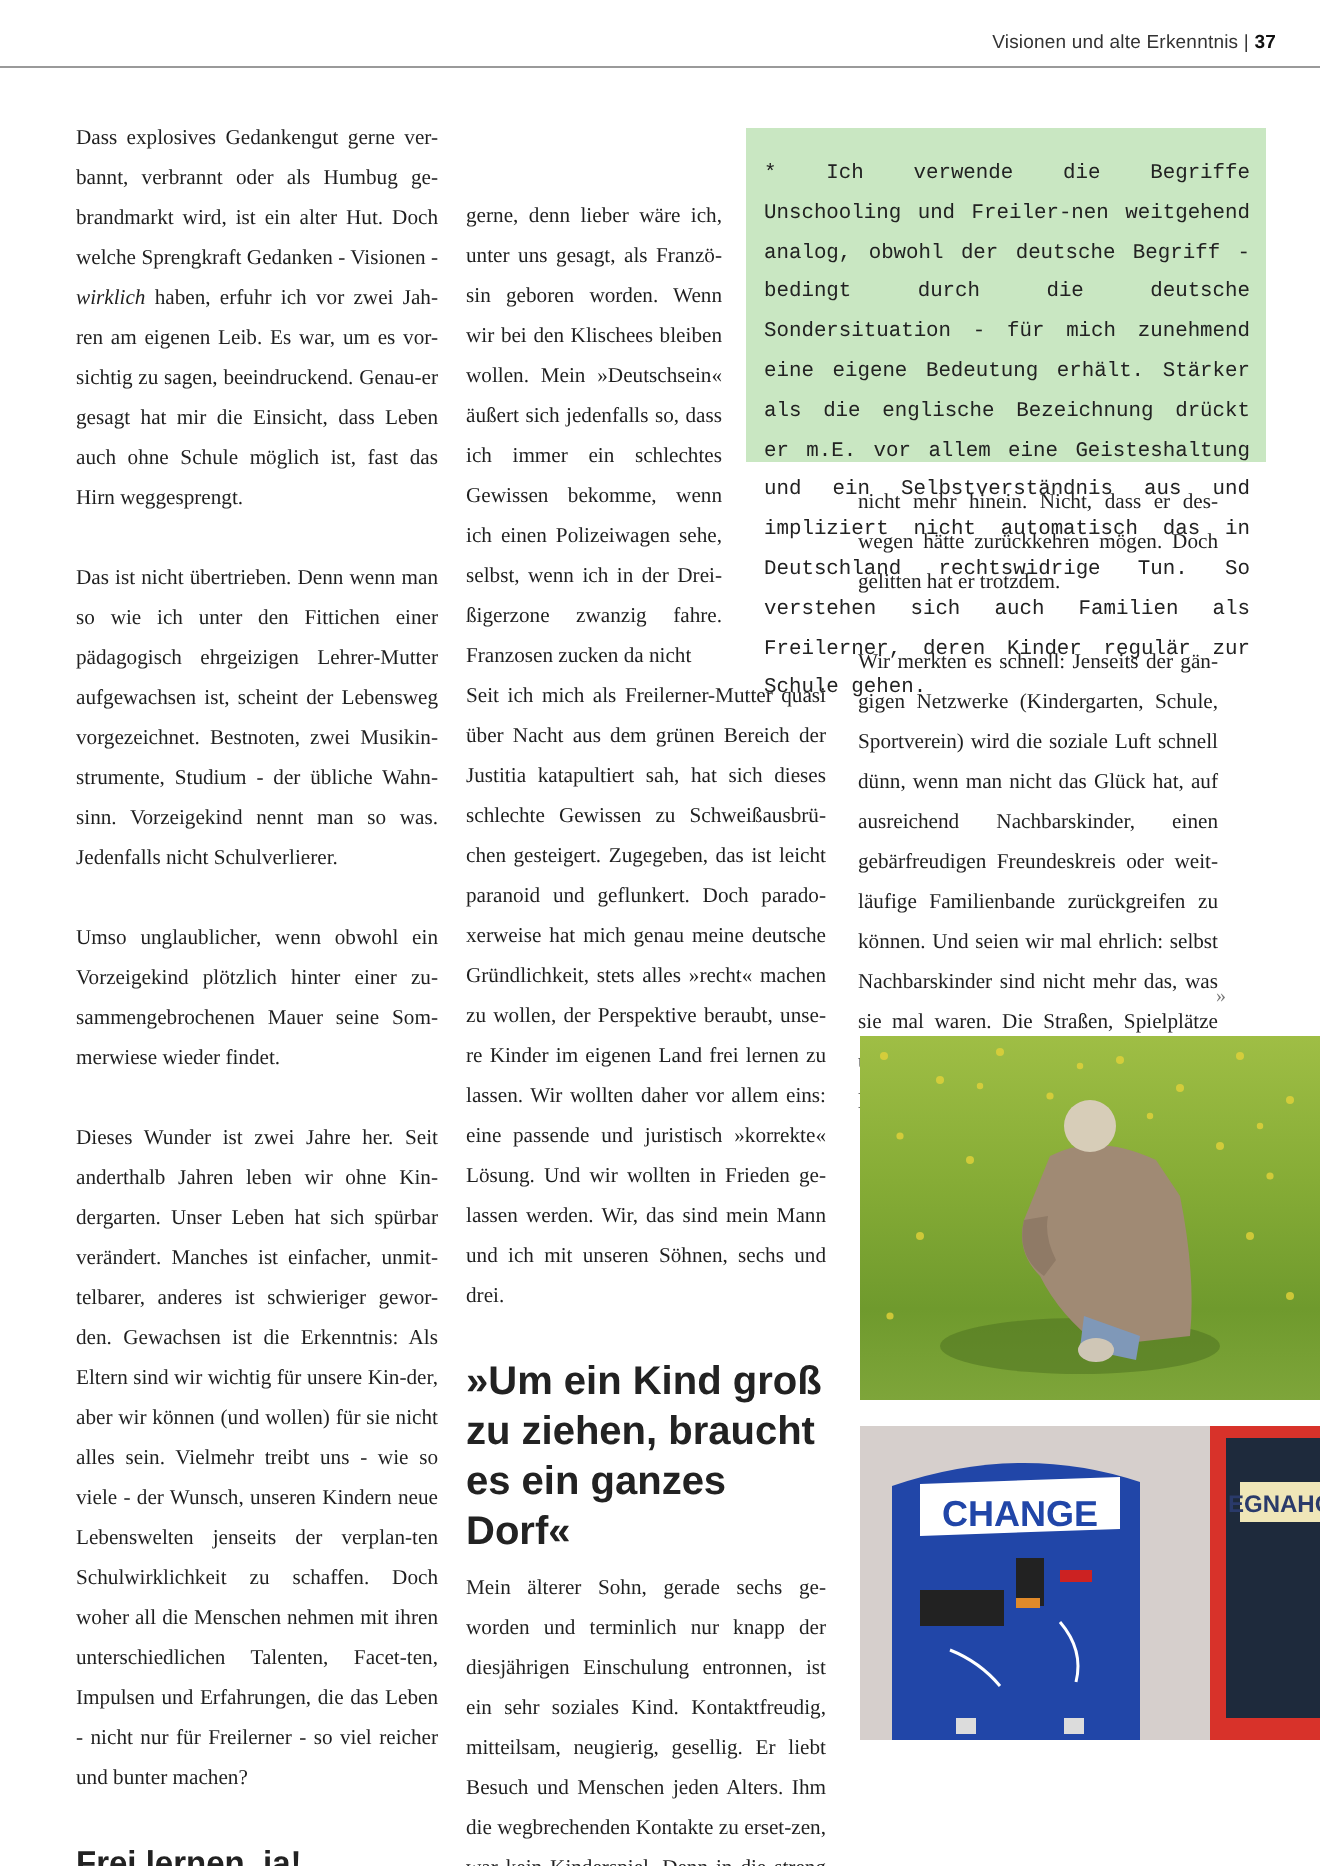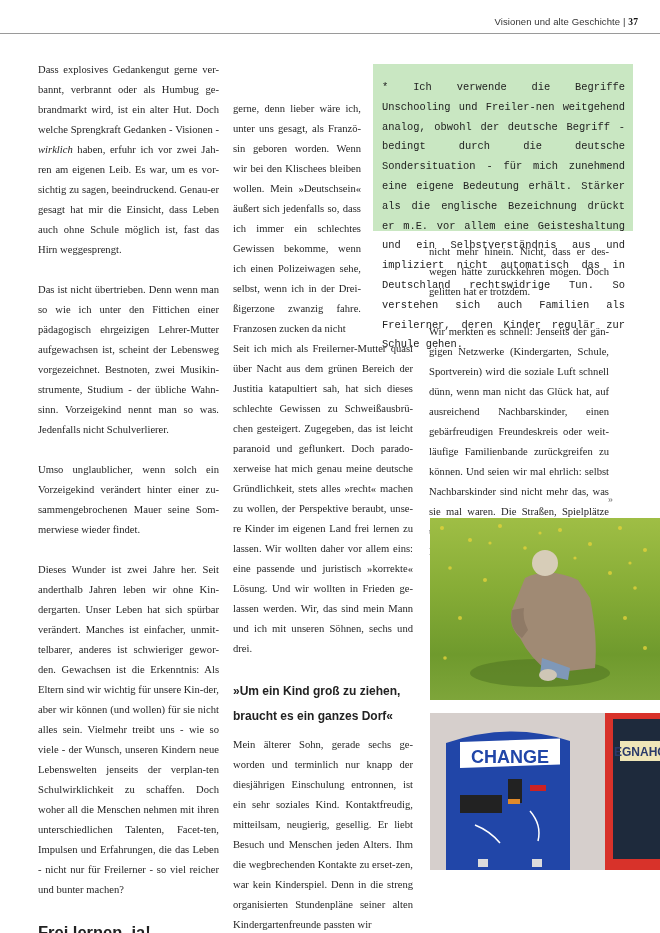--- a/index.html
+++ b/index.html
@@ -1,54 +1,54 @@
 <!DOCTYPE html>
 <html><head>
 <meta charset="utf-8">
 <style>
   html, body { margin: 0; padding: 0; background: #ffffff; }
   body { width: 660px; height: 933px; position: relative; overflow: hidden; font-family: "Liberation Serif", "DejaVu Serif", serif; color: #1f1f1f; }
   .running-head { position: absolute; right: 22px; top: 16px; font-family: "Liberation Sans", "DejaVu Sans", sans-serif; font-size: 9.5px; color: #333; letter-spacing: 0.1px; }
-  .running-head .page-num { font-weight: bold; color: #111; font-family: Liberation Serif, serif; }
+  .running-head .page-num { font-weight: bold; color: #111; }
   .head-rule { position: absolute; left: 0; right: 0; top: 33px; height: 1px; background: #9a9a9a; }
 
   .col { position: absolute; font-size: 10.6px; line-height: 20px; text-align: justify; hyphens: manual; }
   .col p { margin: 0 0 20px 0; }
   .col p.last { margin-bottom: 0; }
   .col1 { left: 38px; top: 60px; width: 181px; }
   .col2 { left: 233px; top: 60px; width: 180px; }
   .col2 .narrow { width: 128px; margin-top: 39px; }
   .col3 { left: 429px; top: 242px; width: 180px; }
 
   .subhead { font-family: "Liberation Sans", "DejaVu Sans", sans-serif; font-weight: bold; color: #222; text-align: left; }
   .subhead1 { font-size: 16.5px; line-height: 24px; margin: 6px 0 16px 0; }
-  .subhead2 { font-size: 12px; line-height: 25px; margin: 6px 0 6px 0; }
+  .subhead2 { font-size: 20px; line-height: 25px; margin: 6px 0 6px 0; }
 
   .footnote-box { position: absolute; left: 373px; top: 64px; width: 260px; height: 167px; background: #c9e7c2; box-sizing: border-box; padding: 14px 8px 0 9px; font-size: 10.4px; line-height: 19.8px; text-align: justify; color: #222; font-family: Liberation Mono, monospace; }
 
   .cont-mark { position: absolute; left: 608px; top: 493px; font-size: 10px; color: #777; }
 
   .photo { position: absolute; overflow: hidden; }
   .photo-child { left: 430px; top: 518px; width: 230px; height: 182px; background: linear-gradient(180deg, #9fbe45 0%, #86ac36 40%, #6f9a2d 75%, #7ea53a 100%); }
   .photo-change { left: 430px; top: 713px; width: 230px; height: 157px; background: #d9d3cf; }
 </style>
 </head>
 <body>
 
 <div class="running-head">
-  <span>Visionen und alte Geschichte</span>
+  <span>Visionen und alte Erkenntnis</span>
   <span>|</span>
   <span class="page-num">37</span>
 </div>
 <div class="head-rule"></div>
 
 <div class="col col1">
   <p><span>Dass explosives Gedankengut gerne ver-bannt, verbrannt oder als Humbug ge-brandmarkt wird, ist ein alter Hut. Doch welche Sprengkraft Gedanken - Visionen - </span><em>wirklich</em><span> haben, erfuhr ich vor zwei Jah-ren am eigenen Leib. Es war, um es vor-sichtig zu sagen, beeindruckend. Genau-er gesagt hat mir die Einsicht, dass Leben auch ohne Schule möglich ist, fast das Hirn weggesprengt.</span></p>
   <p>Das ist nicht übertrieben. Denn wenn man so wie ich unter den Fittichen einer pädagogisch ehrgeizigen Lehrer-Mutter aufgewachsen ist, scheint der Lebensweg vorgezeichnet. Bestnoten, zwei Musikin-strumente, Studium - der übliche Wahn-sinn. Vorzeigekind nennt man so was. Jedenfalls nicht Schulverlierer.</p>
-  <p>Umso unglaublicher, wenn solch ein Vorzeigekind verändert hinter einer zu-sammengebrochenen Mauer seine Som-merwiese wieder findet.</p>
+  <p>Umso unglaublicher, wenn obwohl ein Vorzeigekind plötzlich hinter einer zu-sammengebrochenen Mauer seine Som-merwiese wieder findet.</p>
   <p>Dieses Wunder ist zwei Jahre her. Seit anderthalb Jahren leben wir ohne Kin-dergarten. Unser Leben hat sich spürbar verändert. Manches ist einfacher, unmit-telbarer, anderes ist schwieriger gewor-den. Gewachsen ist die Erkenntnis: Als Eltern sind wir wichtig für unsere Kin-der, aber wir können (und wollen) für sie nicht alles sein. Vielmehr treibt uns - wie so viele - der Wunsch, unseren Kindern neue Lebenswelten jenseits der verplan-ten Schulwirklichkeit zu schaffen. Doch woher all die Menschen nehmen mit ihren unterschiedlichen Talenten, Facet-ten, Impulsen und Erfahrungen, die das Leben - nicht nur für Freilerner - so viel reicher und bunter machen?</p>
   <div class="subhead subhead1">
     <div>Frei lernen, ja!</div>
 
   </div>
 
 </div>
 
 <div class="col col2">
   <div class="narrow">gerne, denn lieber wäre ich, unter uns gesagt, als Franzö-sin geboren worden. Wenn wir bei den Klischees bleiben wollen. Mein »Deutschsein« äußert sich jedenfalls so, dass ich immer ein schlechtes Gewissen bekomme, wenn ich einen Polizeiwagen sehe, selbst, wenn ich in der Drei-ßigerzone zwanzig fahre. Franzosen zucken da nicht</div>

